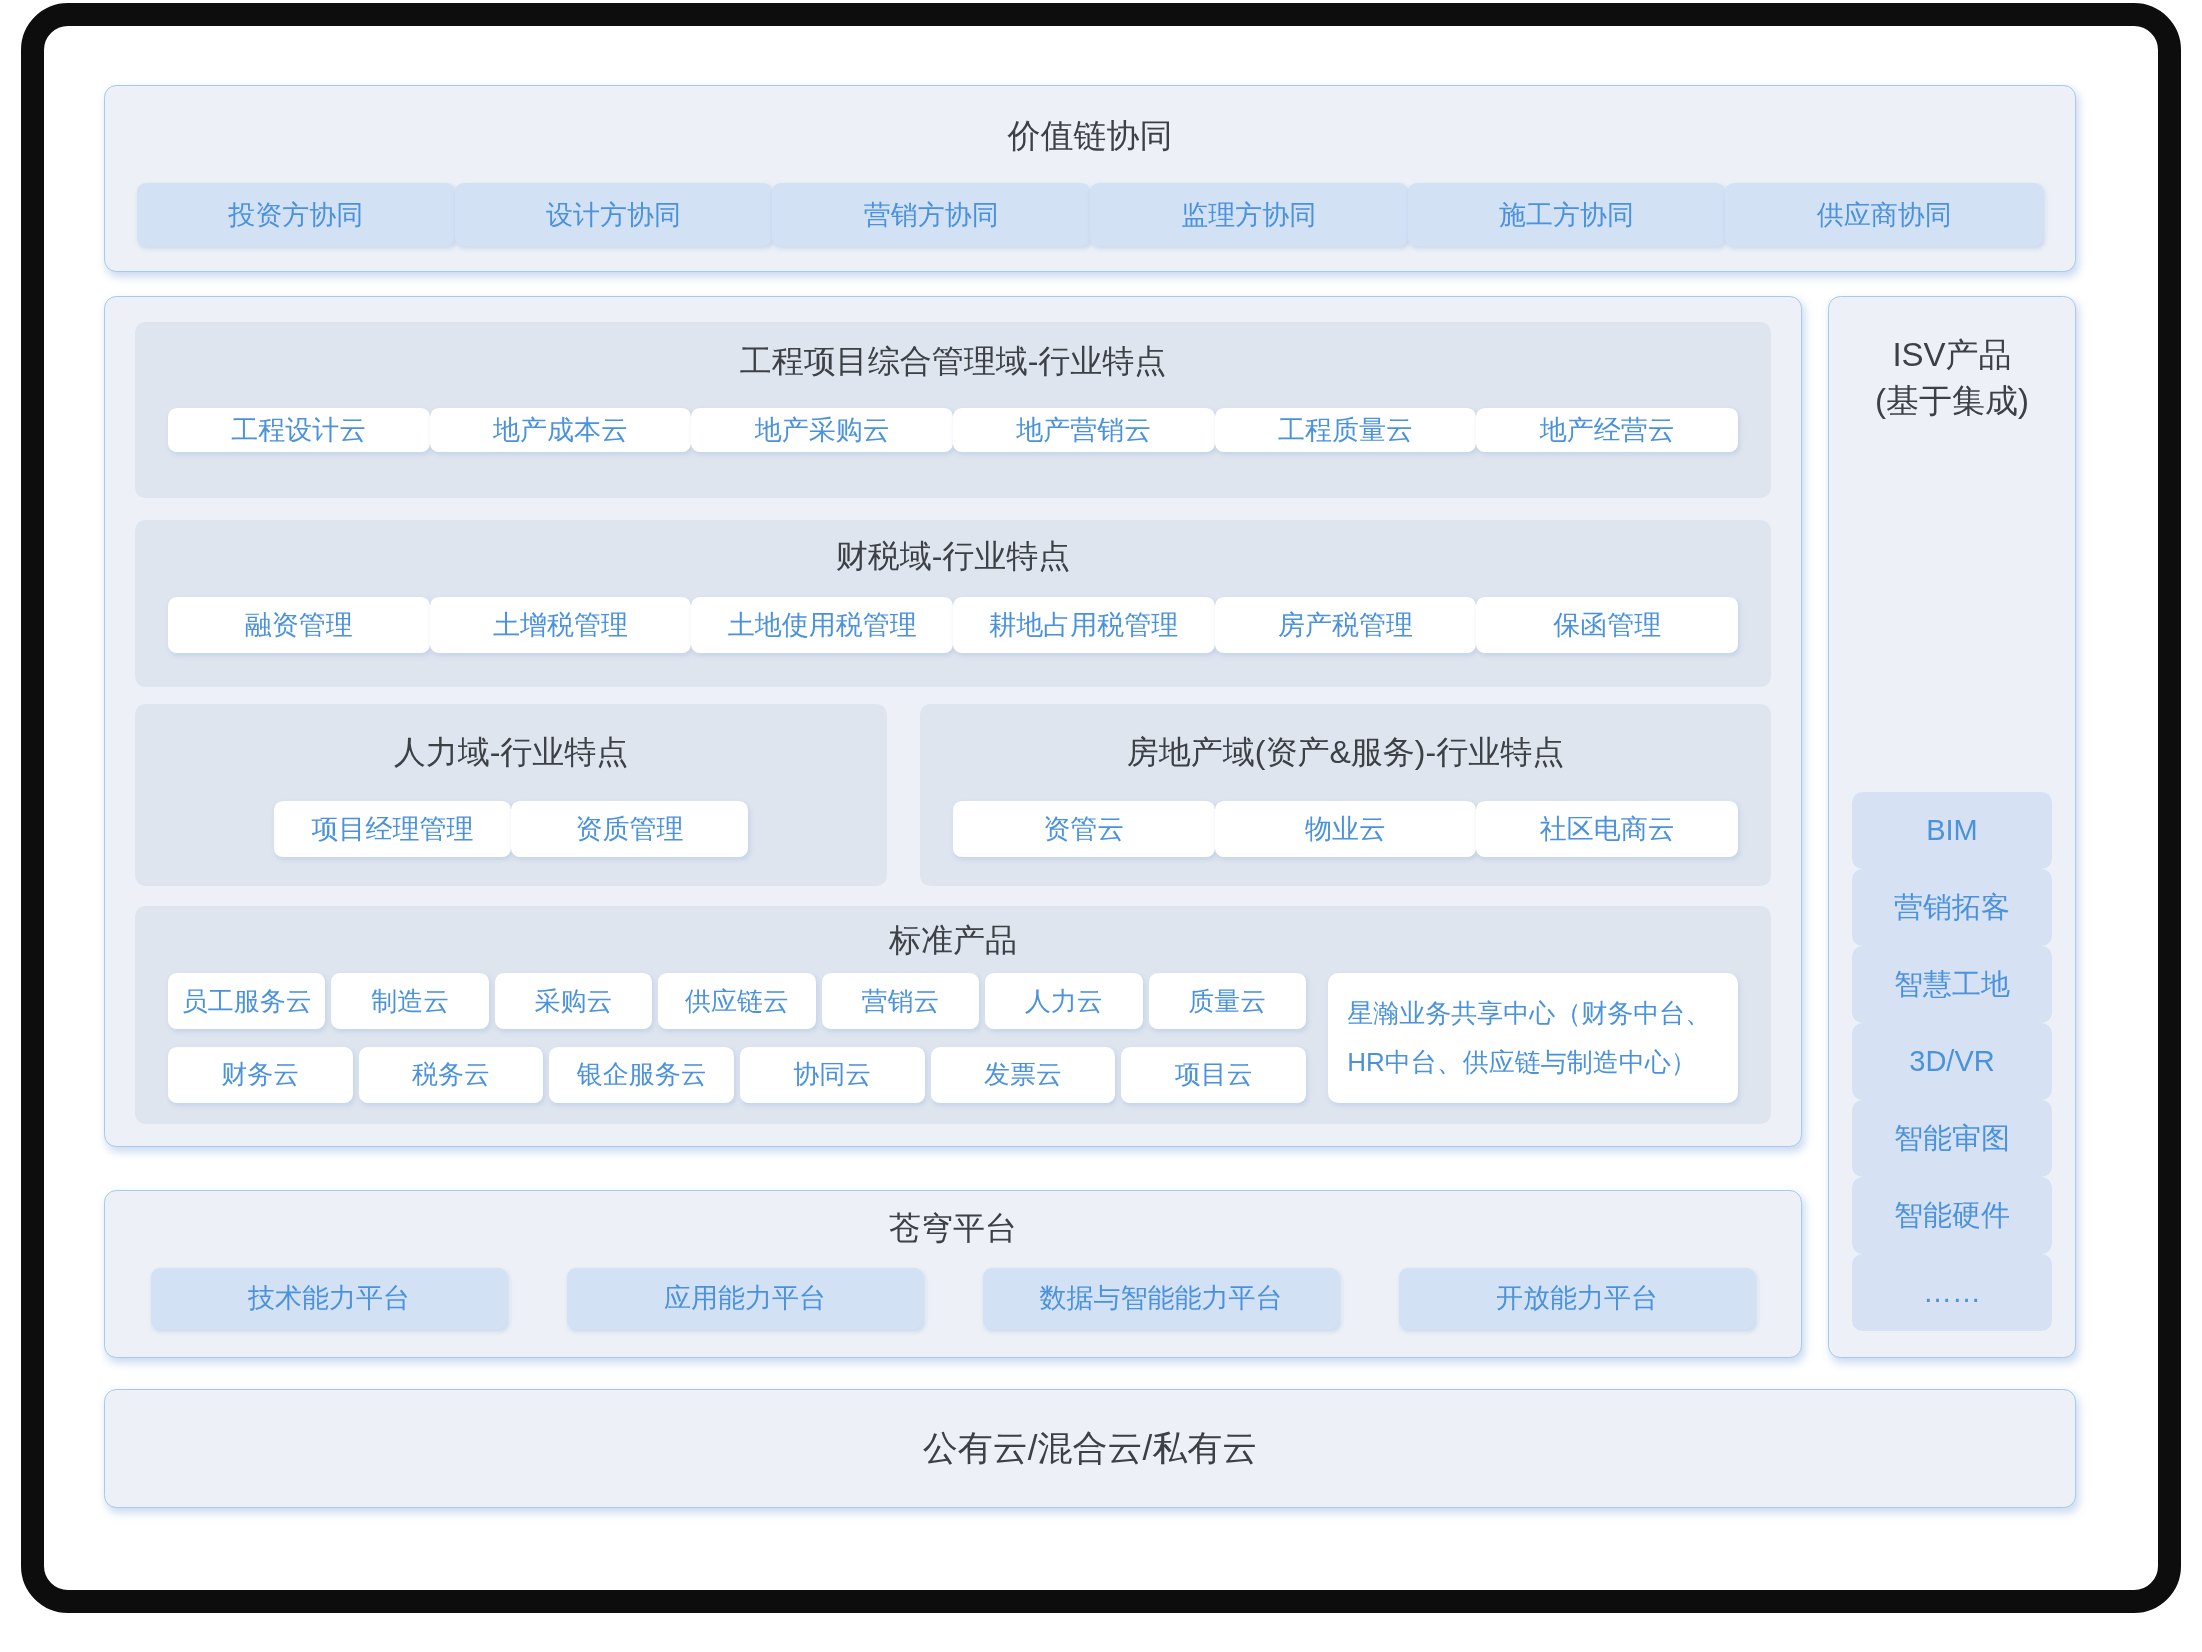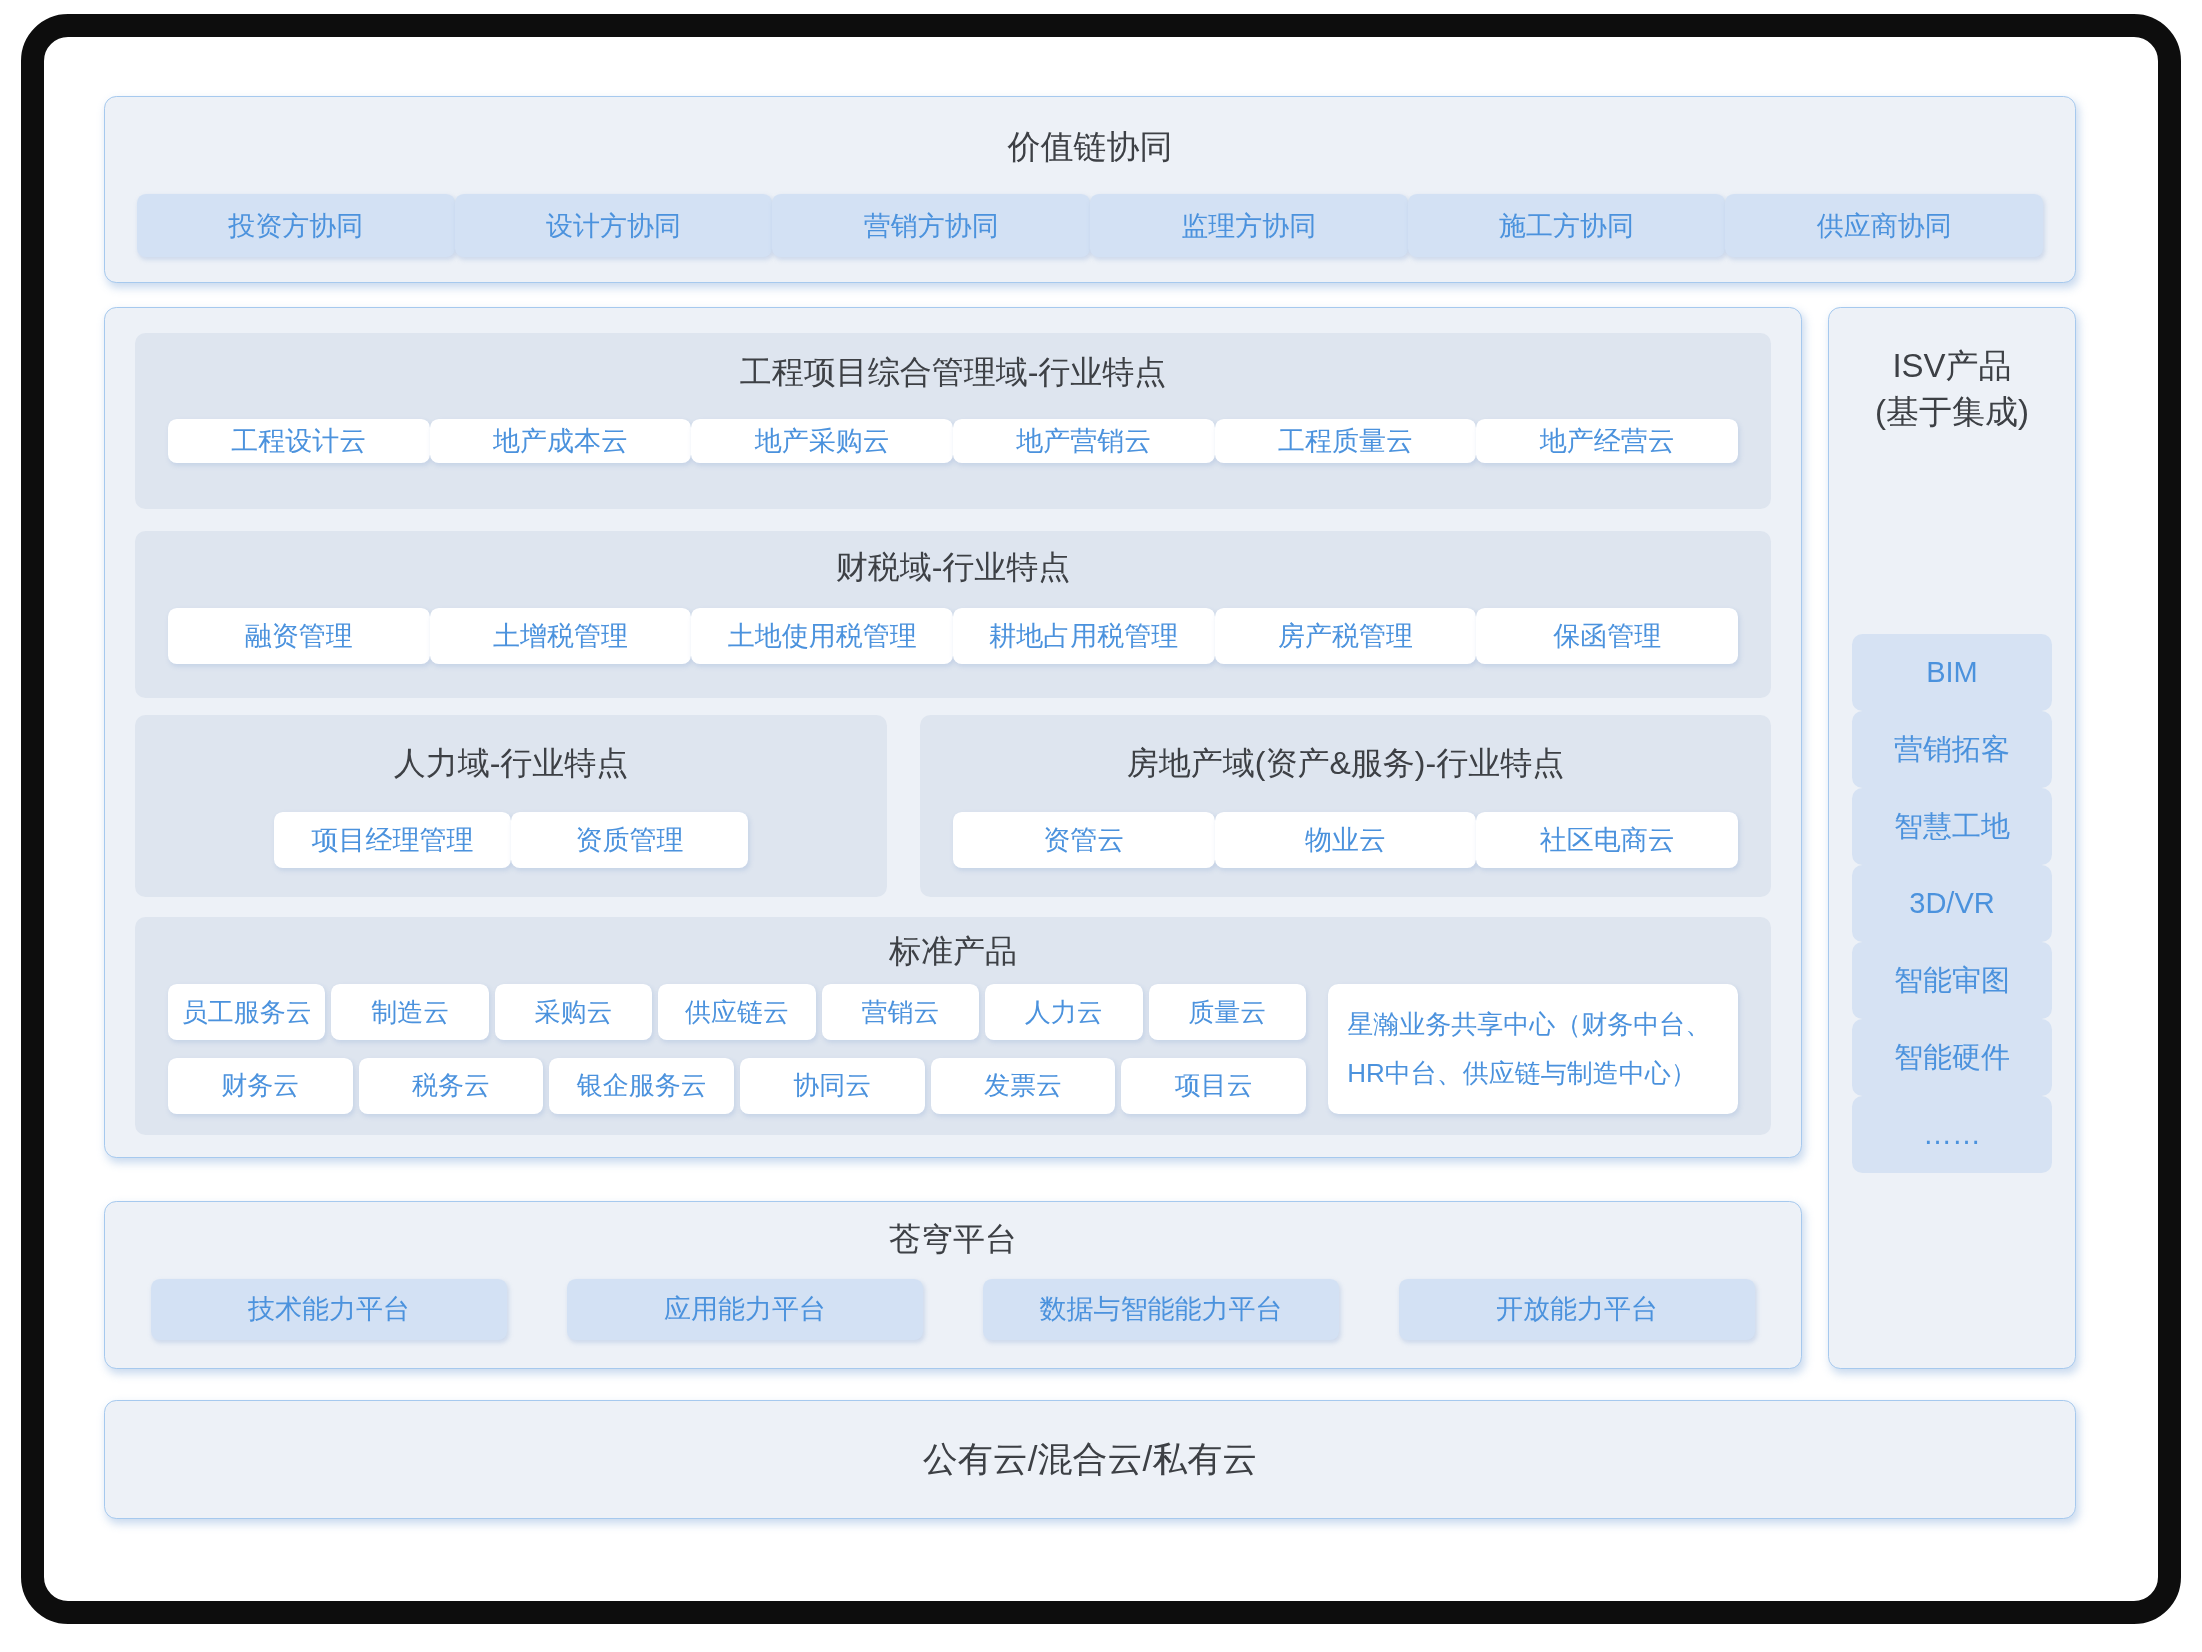--- a/index.html
+++ b/index.html
@@ -1,18 +1,18 @@
 <!DOCTYPE html>
 <html style="font-size:14px"><head>
 <meta charset="utf-8">
 <style>
   html,body{margin:0;padding:0;background:#ffffff;}
   body{width:2202px;height:1652px;position:relative;font-family:"Liberation Sans",sans-serif;overflow:hidden;}
 
-  .frame{position:absolute;left:21px;top:14px;width:2160px;height:1610px;box-sizing:border-box;
+  .frame{position:absolute;left:21px;top:3px;width:2160px;height:1610px;box-sizing:border-box;
          border:23px solid #0d0d0d;border-radius:47px;background:#ffffff;}
   .content{position:absolute;left:60px;top:59px;width:1972px;height:1422px;}
 
   .panel{background:#edf1f7;border:1.8px solid #a6c9ee;border-radius:12.3px;box-sizing:border-box;
          box-shadow:2.6px 4.4px 8px rgba(140,175,220,.45);}
 
   .panel-title{font-size:33px;color:#3d4045;text-align:center;font-weight:400;}
 
   
   .top{height:187px;padding:16px 32px 0;margin-bottom:24px;}
@@ -61,21 +61,21 @@
             box-shadow:1.8px 2.6px 4.4px rgba(150,175,215,.30);}
 
   
   .platform{height:169px;margin-top:43px;padding:10.5px 46px 0;}
   .platform .panel-title{line-height:53px;font-size:32px;}
   .platform .chip-row{margin-top:13px;height:61px;gap:60px;}
 
   
   .isv{width:248px;height:1062px;padding:35px 23px 26px;display:flex;flex-direction:column;}
   .isv-title{text-align:center;font-size:33px;line-height:46px;color:#3d4045;}
-  .isv-items{flex:1;margin-top:30px;display:flex;flex-direction:column;justify-content:center;}
+  .isv-items{flex:1;margin-top:30px;display:flex;flex-direction:column;justify-content:flex-end;}
   .isv-chip{height:77px;background:#d6e2f3;border-radius:10.5px;display:flex;align-items:center;
             justify-content:center;font-size:29px;color:#4b92dd;}
 
   
   .cloud{margin-top:31px;height:119px;display:flex;align-items:center;justify-content:center;}
   .cloud-title{font-size:35px;color:#3d4045;}
 </style>
 </head>
 <body>
 

